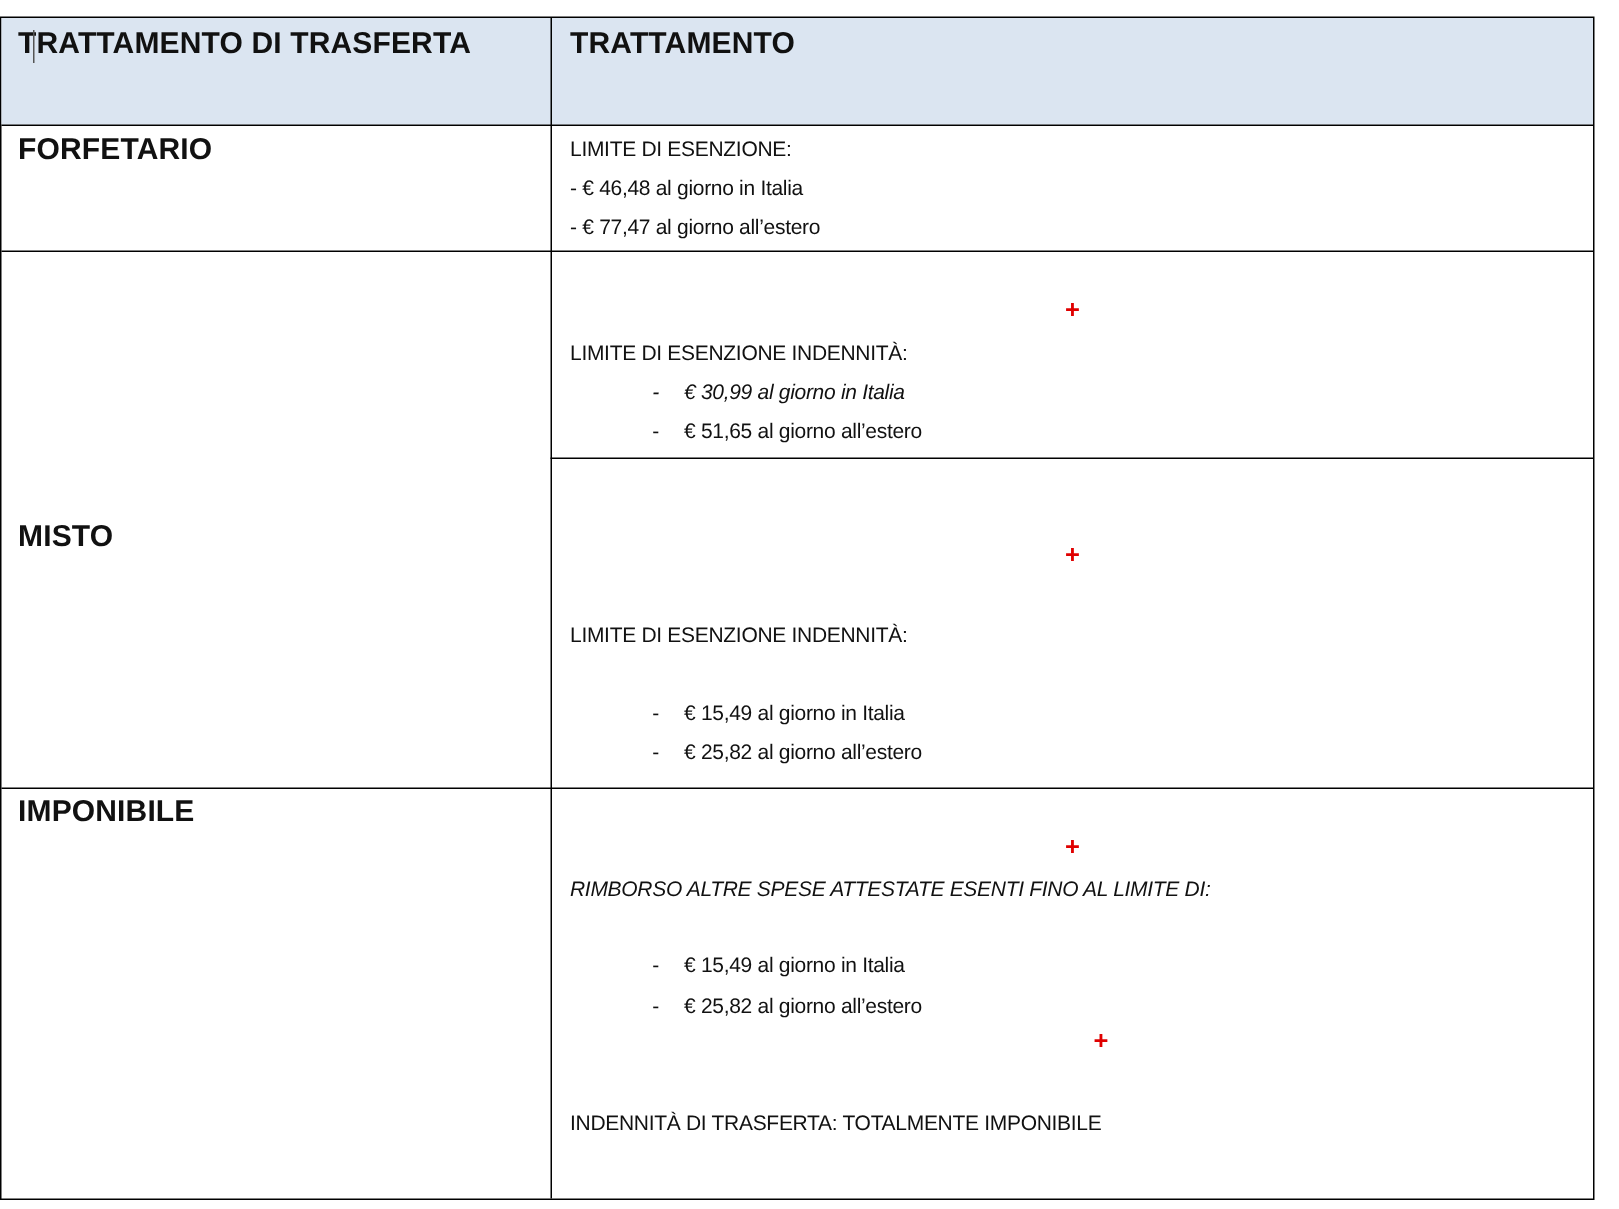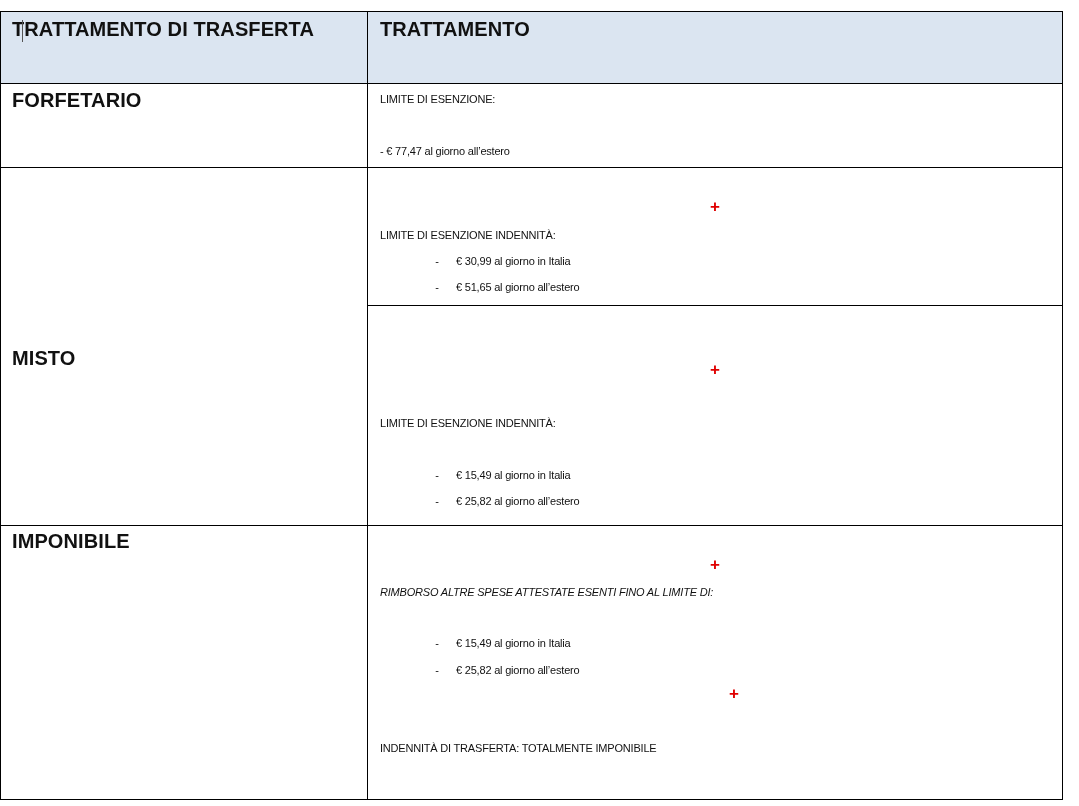--- a/index.html
+++ b/index.html
@@ -5,21 +5,21 @@
   html, body { margin: 0; padding: 0; background: #ffffff; }
   body { width: 1079px; height: 806px; position: relative; overflow: hidden;
          font-family: "Liberation Sans", sans-serif; color: #111; }
   .tbl { position: absolute; left: 0; top: 11px; width: 1063px; height: 789px;
          border: 1px solid #000; box-sizing: border-box; }
   .cell { position: absolute; box-sizing: border-box; }
   .hdr { background: #dbe5f1; }
   .hline { position: absolute; height: 1px; background: #000; }
   .vline { position: absolute; width: 1px; background: #000; }
   .label { font-weight: bold; font-size: 20px; letter-spacing: 0.1px; position: absolute; }
-  .txt { position: absolute; font-size: 11px; line-height: 26px; white-space: nowrap; letter-spacing: -0.2px; text-align: center; }
+  .txt { position: absolute; font-size: 14px; line-height: 26px; white-space: nowrap; letter-spacing: -0.2px; text-align: center; }
   .plus { position: absolute; color: #e00000; font-weight: bold; font-size: 17px; }
   .bul { display: inline-block; width: 76px; padding-left: 38px; box-sizing: border-box; }
   .ul { font-weight: bold; text-decoration: underline; }
   .cursor { position: absolute; left: 22px; top: 20px; width: 1px; height: 22px; background: #555; }
 </style>
 </head>
 <body>
 
 <div class="tbl">
 
@@ -29,27 +29,28 @@
   <div class="hline" style="left:0;top:71px;width:1061px;"></div>
   <div class="hline" style="left:0;top:155px;width:1061px;"></div>
   <div class="hline" style="left:366px;top:293px;width:695px;"></div>
   <div class="hline" style="left:0;top:513px;width:1061px;"></div>
 
   <div class="label" style="left:11px;top:6px;">TRATTAMENTO DI TRASFERTA</div>
   <div class="label" style="left:379px;top:6px;text-align:right;">TRATTAMENTO</div>
 
   <div class="label" style="left:11px;top:77px;">FORFETARIO</div>
   <div class="txt" style="left:379px;top:74px;">LIMITE DI ESENZIONE:</div>
+  <div class="txt" style="left:379px;top:100px;">- € 46,48 al giorno in Italia</div>
   <div class="txt" style="left:379px;top:126px;">- € 77,47 al giorno all’estero</div>
 
   <div class="label" style="left:11px;top:315px;margin-top:20px;">MISTO</div>
 
   <div class="plus" style="left:709px;top:185px;">+</div>
   <div class="txt" style="left:379px;top:210px;">LIMITE DI ESENZIONE INDENNITÀ:</div>
-  <div class="txt" style="left:379px;top:236px;">
+  <div class="txt" style="left:379px;top:236px;font-style:italic;">
     <span class="bul">-</span><span>€ 30,99 al giorno in Italia</span>
   </div>
   <div class="txt" style="left:379px;top:262px;">
     <span class="bul">-</span><span>€ 51,65 al giorno all’estero</span>
   </div>
 
   <div class="plus" style="left:709px;top:348px;">+</div>
   <div class="txt" style="left:379px;top:398px;">LIMITE DI ESENZIONE INDENNITÀ:</div>
   <div class="txt" style="left:379px;top:450px;">
     <span class="bul">-</span><span>€ 15,49 al giorno in Italia</span>

